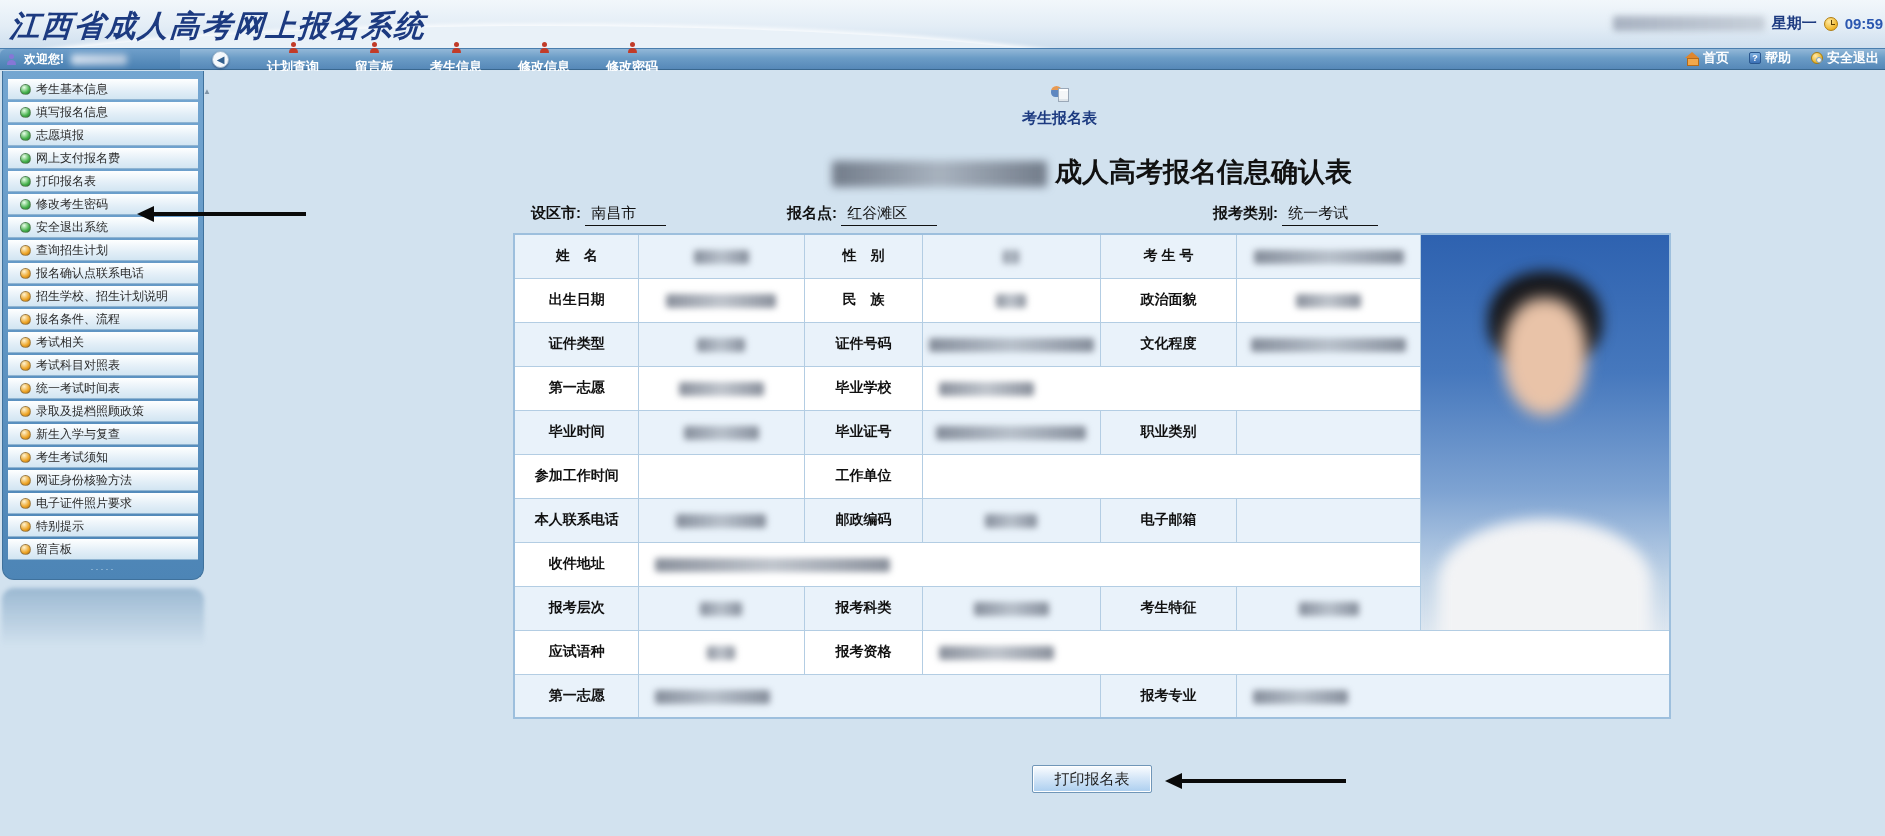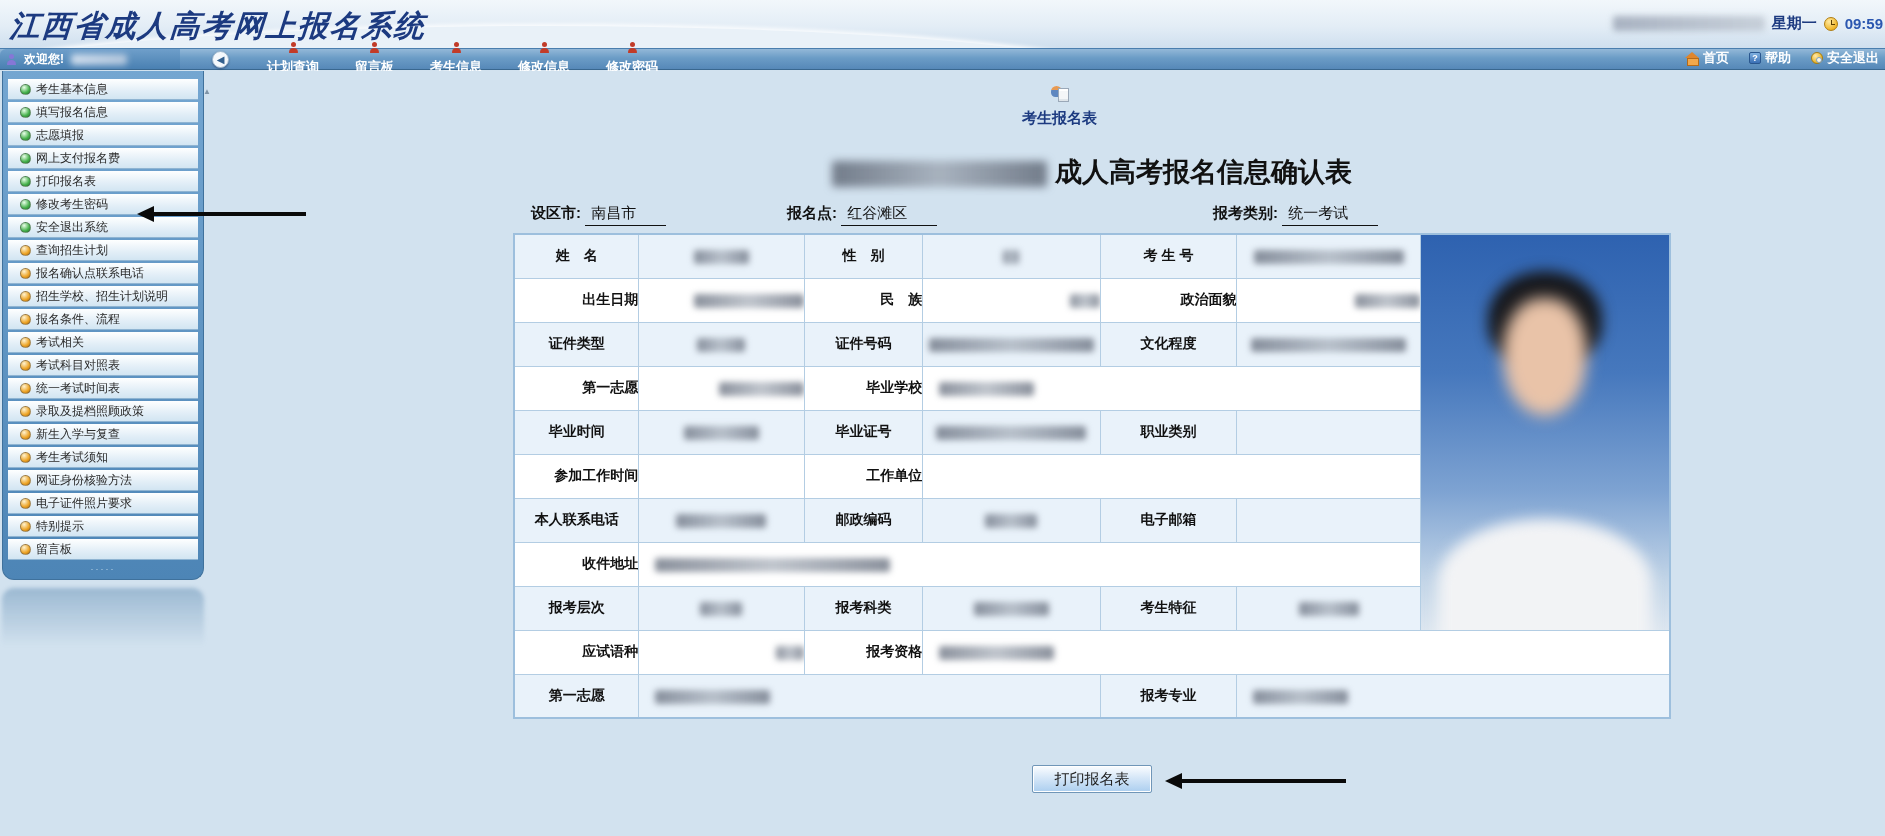--- a/index.html
+++ b/index.html
@@ -113,21 +113,21 @@
   .mg1{ left:18px; } .mg2{ left:274px; } .mg3{ left:700px; }
   .meta-label { font-weight:bold; }
   .meta-value { display:inline-block; border-bottom:1px solid #111; padding:0 30px 2px 6px; }
 
   
   table.conf { border-collapse:collapse; width:1158px; margin-top:5px;
     border:2px solid #9dbfdd; background:#fff; table-layout:fixed; }
   table.conf td { border:1px solid #b3cde3; height:44px; font-size:14px; color:#111;
     text-align:center; vertical-align:middle; overflow:hidden; }
   tr.odd td { background:#e9f2fa; }
-  tr.even td { background:#ffffff;text-align:right; }
+  tr.even td { background:#ffffff; }
   td.lbl { font-weight:bold;margin-left:44px; }
   td.val .blur-chip { vertical-align:middle; }
   td.val.left { text-align:left; padding-left:16px; }
   td.photo-cell { padding:0 !important; background:#fff !important; }
   .photo { width:100%; height:100%; position:relative; overflow:hidden;
     background:linear-gradient(180deg,#2e62b0 0%,#4678bd 35%,#7ea3d2 65%,#c4d6e8 88%,#dce6f0 100%); }
   .photo .hair { position:absolute; left:50%; top:9%; width:46%; height:24%; transform:translateX(-50%);
     background:#17181c; border-radius:50% 50% 42% 42%; filter:blur(7px); }
   .photo .face { position:absolute; left:50%; top:16%; width:34%; height:30%; transform:translateX(-50%);
     background:#e9c3a8; border-radius:46% 46% 50% 50%; filter:blur(8px); }

